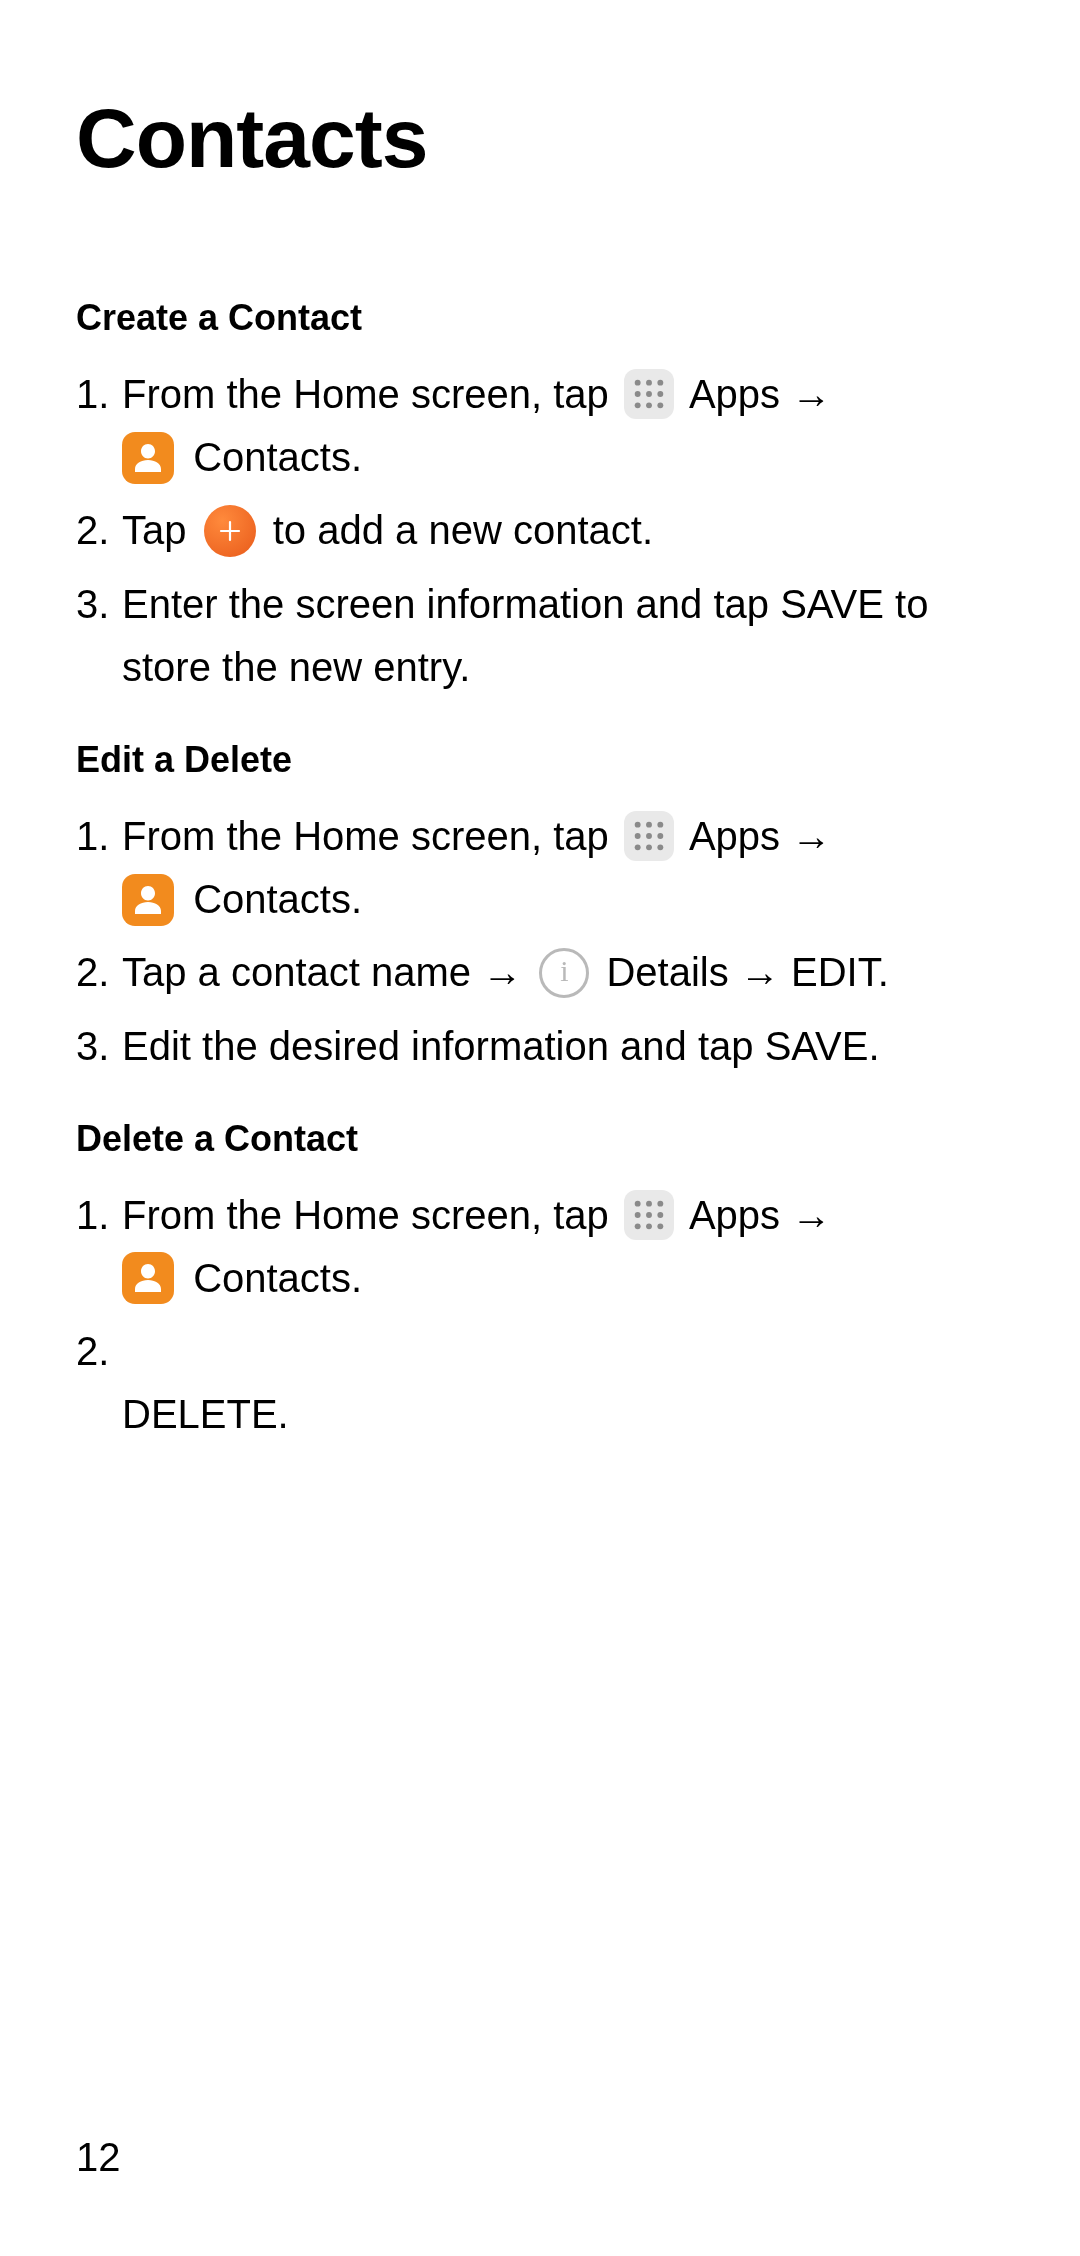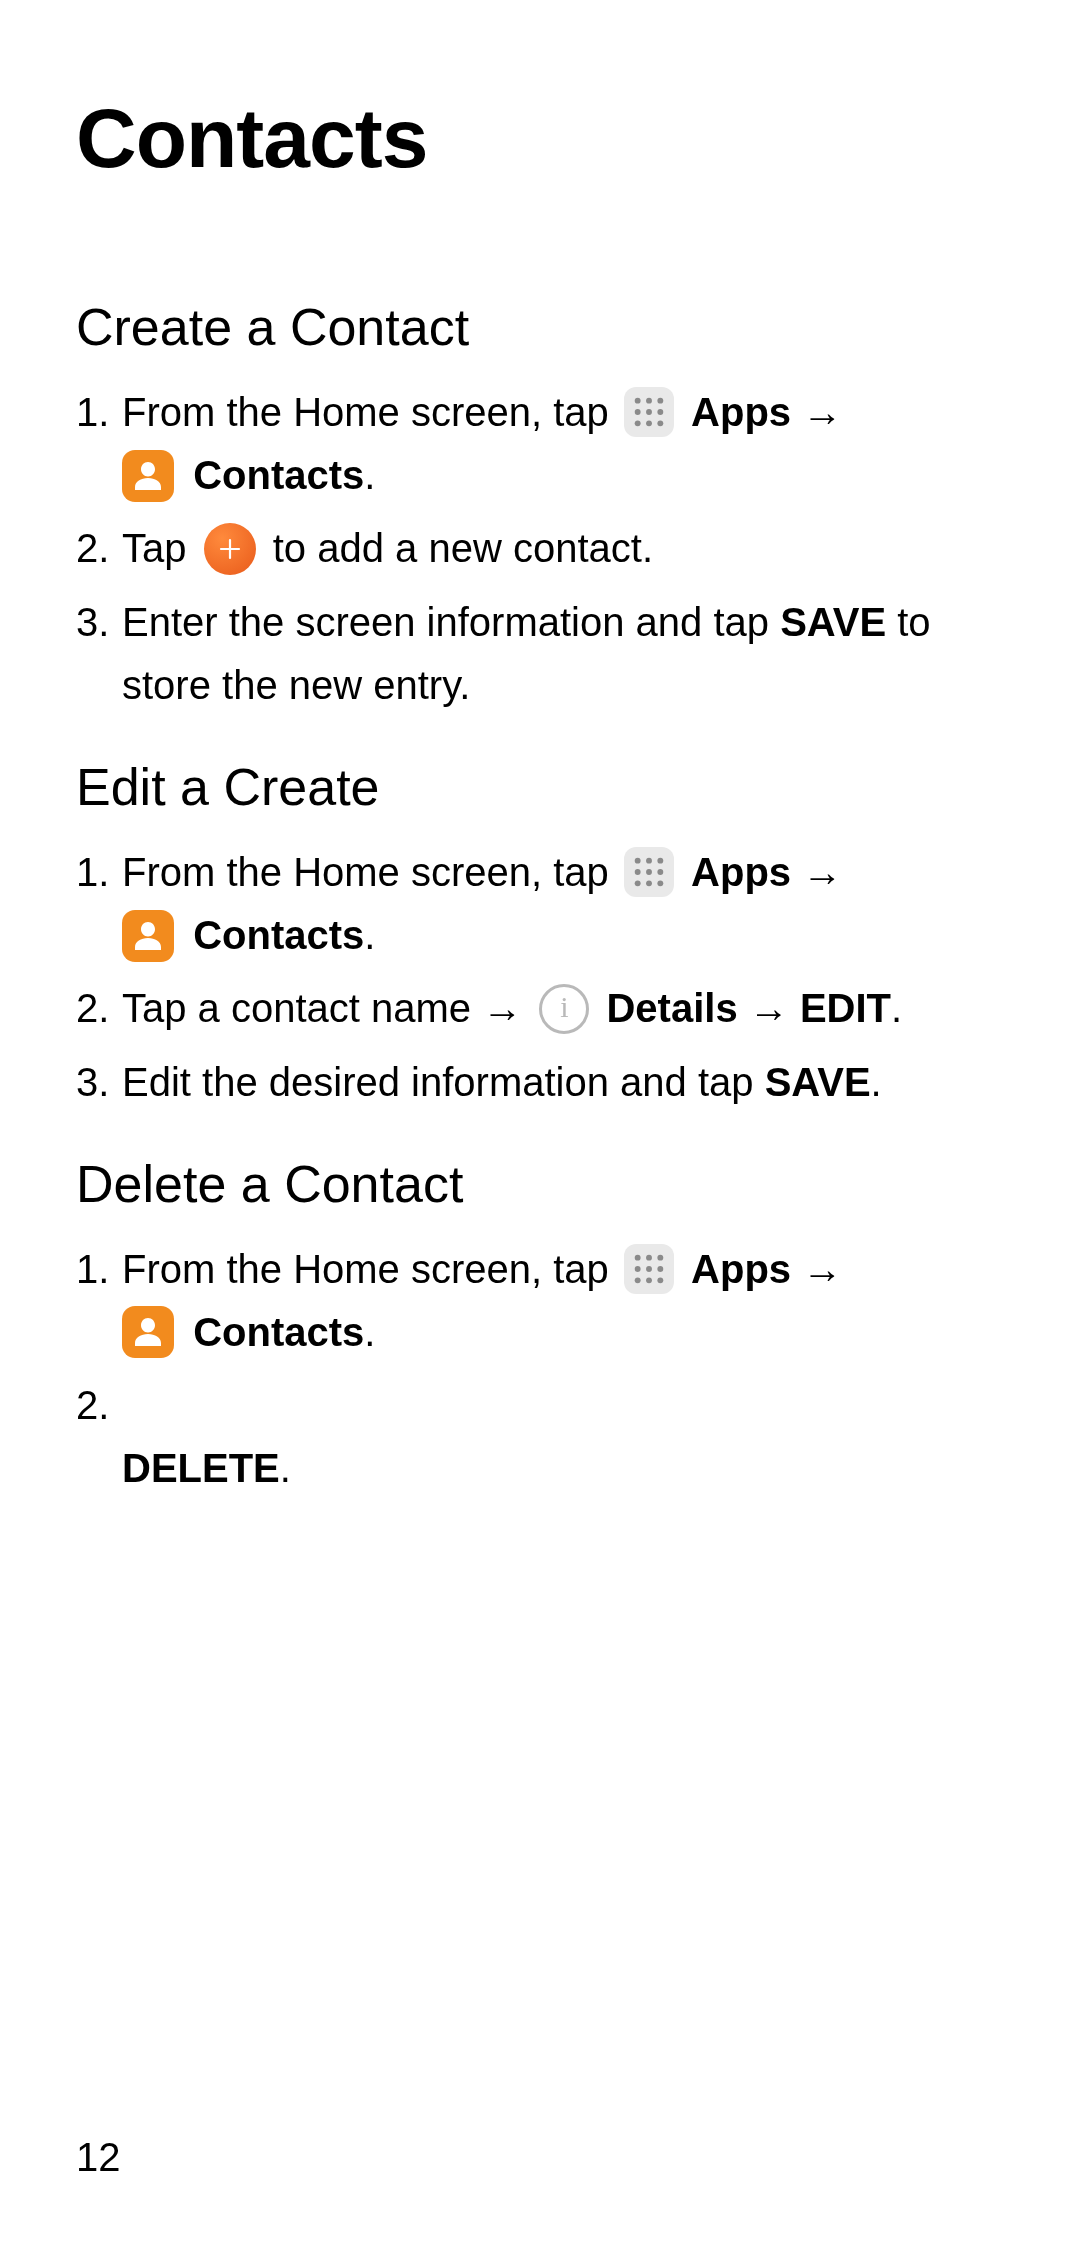--- a/index.html
+++ b/index.html
@@ -11,22 +11,22 @@
     padding: 90px 76px 40px 76px;
     position: relative;
   }
   .page-title {
     font-size: 84px;
     font-weight: 800;
     letter-spacing: -1px;
     margin-bottom: 110px;
   }
   .section-heading {
-    font-size: 52px;
-    font-weight: 400;
+    font-size: 36px;
+    font-weight: 700;
     margin-bottom: 24px;
     margin-top: 40px;
   }
   .section-heading:first-of-type { margin-top: 0; }
   ol {
     list-style: none;
     counter-reset: step;
   }
   ol > li {
     counter-increment: step;
@@ -35,21 +35,21 @@
     margin-bottom: 10px;
     padding-left: 46px;
     position: relative;
   }
   ol > li::before {
     content: counter(step) ".";
     position: absolute;
     left: 0;
     top: 0;
   }
-  .bold { font-weight: 700; text-align: center; }
+  .bold { font-weight: 400; text-align: center; }
   .arrow { font-weight: 400; }
   .icon {
     display: inline-flex;
     align-items: center;
     justify-content: center;
     vertical-align: middle;
     position: relative;
     top: -3px;
   }
   
@@ -143,21 +143,21 @@
           <path stroke="#fff" stroke-width="2.2" stroke-linecap="round" d="M14 5v18M5 14h18"></path>
         </svg>
     </span>
     <span> to add a new contact.</span>
   </li>
   <li>
     <span>Enter the screen information and tap </span><span class="bold">SAVE</span><span> to store the new entry.</span>
   </li>
 </ol>
 
-<h2 class="section-heading">Edit a Create</h2>
+<h2 class="section-heading">Edit a Delete</h2>
 <ol>
   <li>
     <span>From the Home screen, tap </span>
     <span class="icon icon-apps">
       <svg viewBox="0 0 30 30">
           <g fill="#8a8a8a">
             <circle cx="5" cy="5" r="2.6"></circle>
             <circle cx="15" cy="5" r="2.6"></circle>
             <circle cx="25" cy="5" r="2.6"></circle>
             <circle cx="5" cy="15" r="2.6"></circle>

